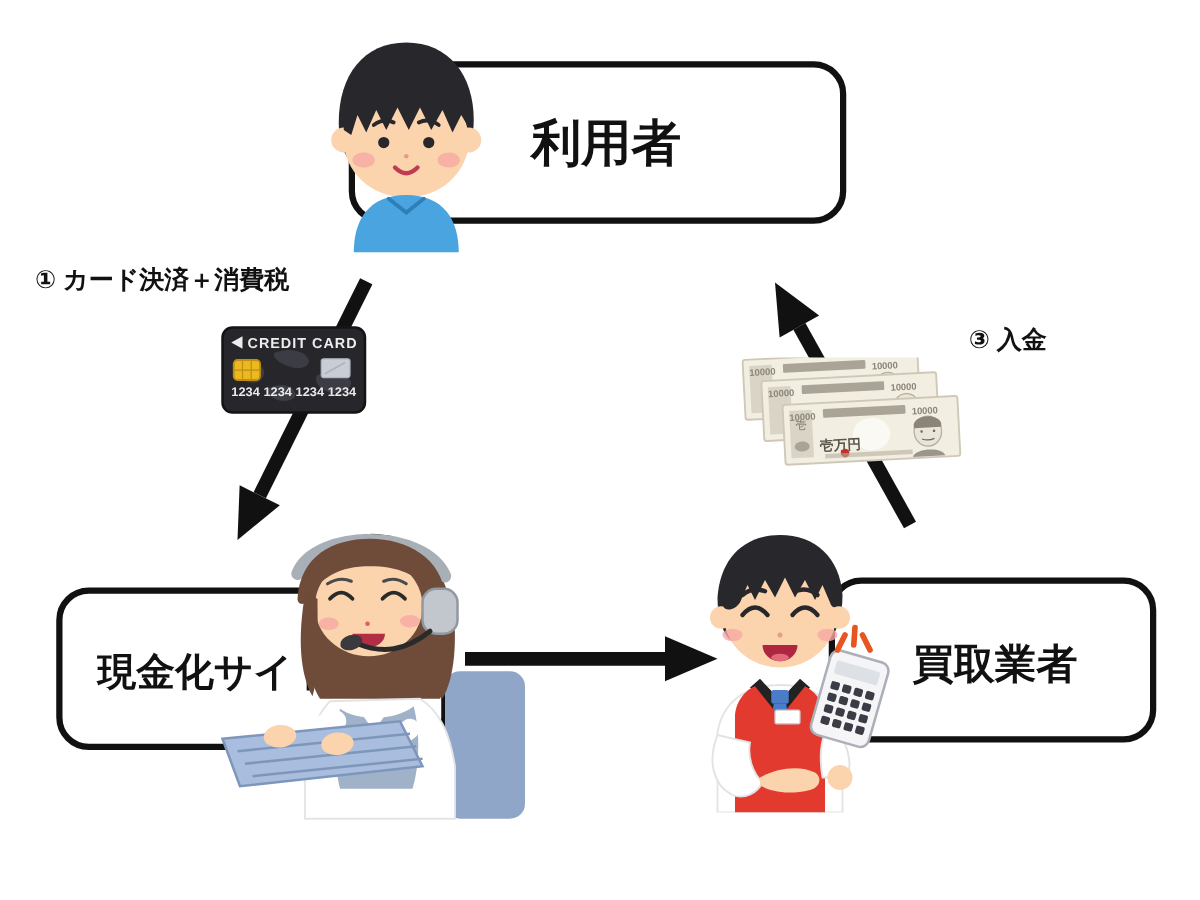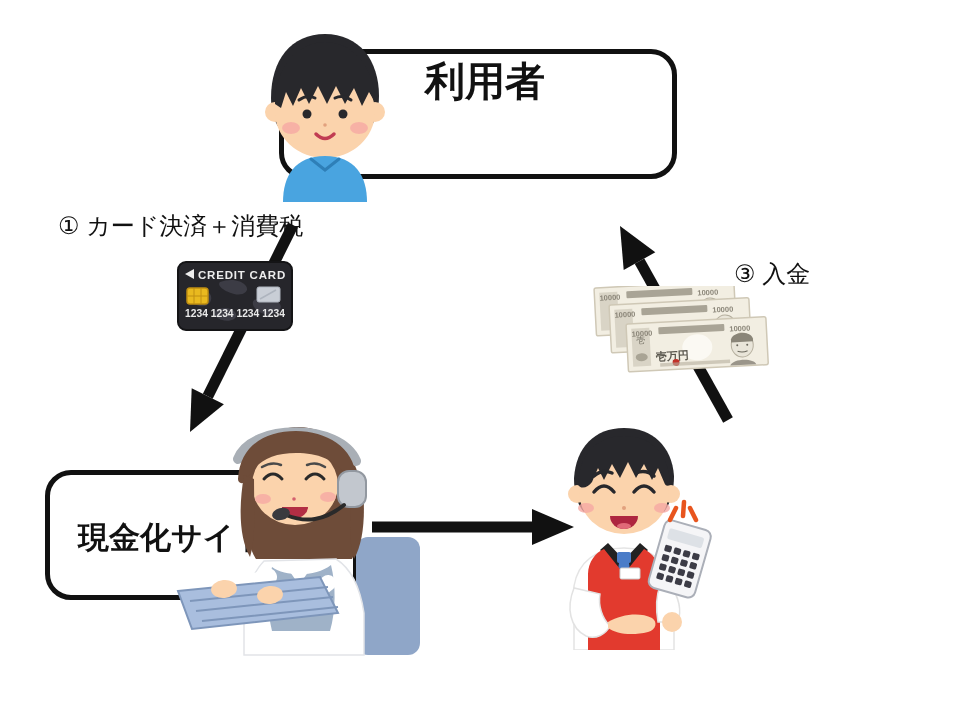--- a/index.html
+++ b/index.html
@@ -5,43 +5,46 @@
   html,body{margin:0;padding:0;background:#fff;}
   .stage{
     position:relative;width:960px;height:720px;background:#fff;overflow:hidden;
     font-family:"Liberation Sans","DejaVu Sans",sans-serif;color:var(--label_black,#111);
   }
   .node-box{
     position:absolute;background:#fff;border:5px solid var(--outline_black,#111);
     border-radius:26px;box-sizing:border-box;z-index:1;
   }
   .node-label{position:absolute;font-weight:700;white-space:nowrap;color:var(--label_black,#111);}
-  #user-box{left:279px;top:49px;width:398px;height:130px;display:flex;align-items:flex-start;justify-content:center;}
+  #user-box{left:279px;top:49px;width:398px;height:130px;display:flex;align-items:center;justify-content:center;}
   #user-box .node-label{position:static;font-size:40px;padding-left:14px;}
   #cash-box{left:45px;top:470px;width:313px;height:130px;}
   #cash-box .node-label{left:28px;top:42px;font-size:31px;}
   #buyer-box{left:663px;top:462px;width:262px;height:132px;}
   #buyer-box .node-label{left:62px;top:42px;font-size:33px;}
-  .step-label{position:absolute;font-weight:400;font-size:24px;white-space:nowrap;z-index:4;color:var(--label_black,#111);margin-left:30px;}
+  .step-label{position:absolute;font-weight:700;font-size:20px;white-space:nowrap;z-index:4;color:var(--label_black,#111);}
   #label-step1{left:28px;top:210px;}
   #label-step2{left:392px;top:458px;}
-  #label-step3{left:704px;top:258px;}
+  #label-step3{left:775px;top:258px;}
   .art{position:absolute;z-index:3;}
   #arrow-layer{position:absolute;left:0;top:0;z-index:2;}
 </style>
 </head>
 <body>
 
 <div class="stage">
 
   <div class="node-box" id="user-box">
     <div class="node-label">利用者</div>
   </div>
   <div class="node-box" id="cash-box">
     <div class="node-label">現金化サイト</div>
+  </div>
+  <div class="node-box" id="buyer-box">
+    <div class="node-label">買取業者</div>
   </div>
 
   <svg id="arrow-layer" width="960" height="720" viewBox="0 0 960 720">
     <g style="stroke:var(--arrow_black,#111);fill:var(--arrow_black,#111);">
       <line x1="293" y1="225" x2="207.8" y2="396.2" stroke-width="11"></line>
       <polygon points="190,432 191.7,388.2 223.9,404.2" stroke="none"></polygon>
     </g>
     <g style="stroke:var(--arrow_black,#111);fill:var(--arrow_black,#111);">
       <line x1="372" y1="527" x2="534" y2="527" stroke-width="11"></line>
       <polygon points="532,509 532,545 574,527" stroke="none"></polygon>

